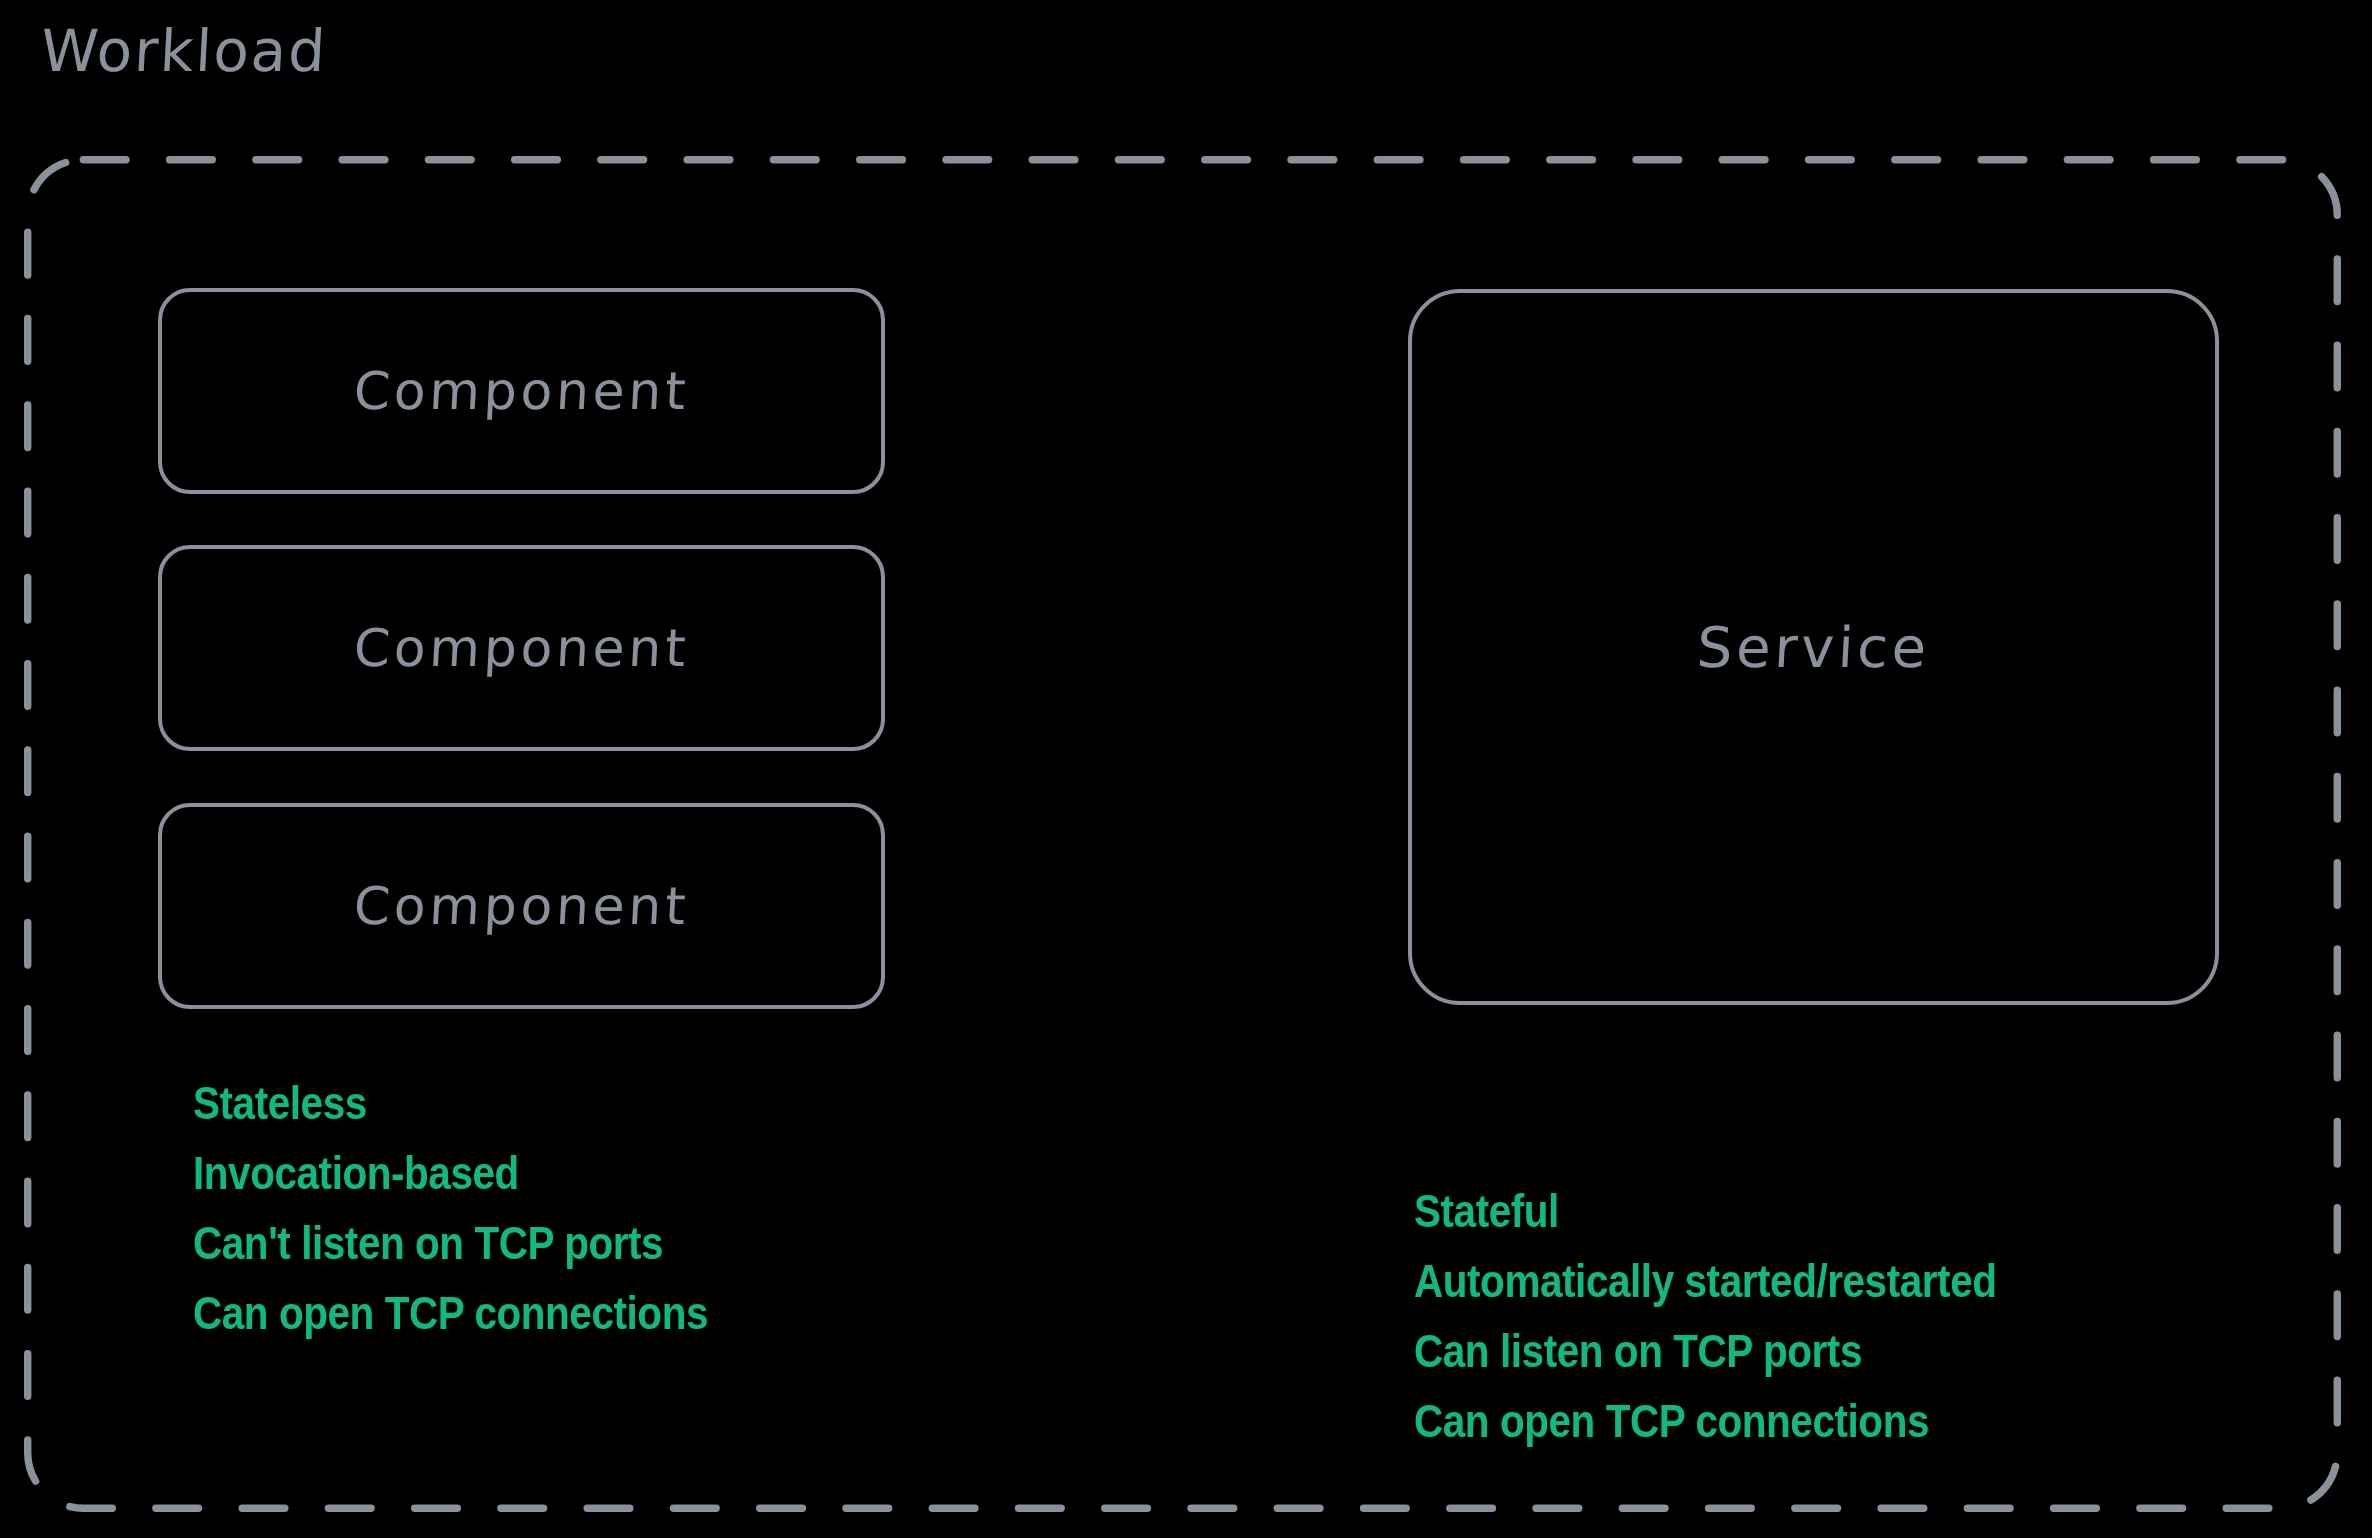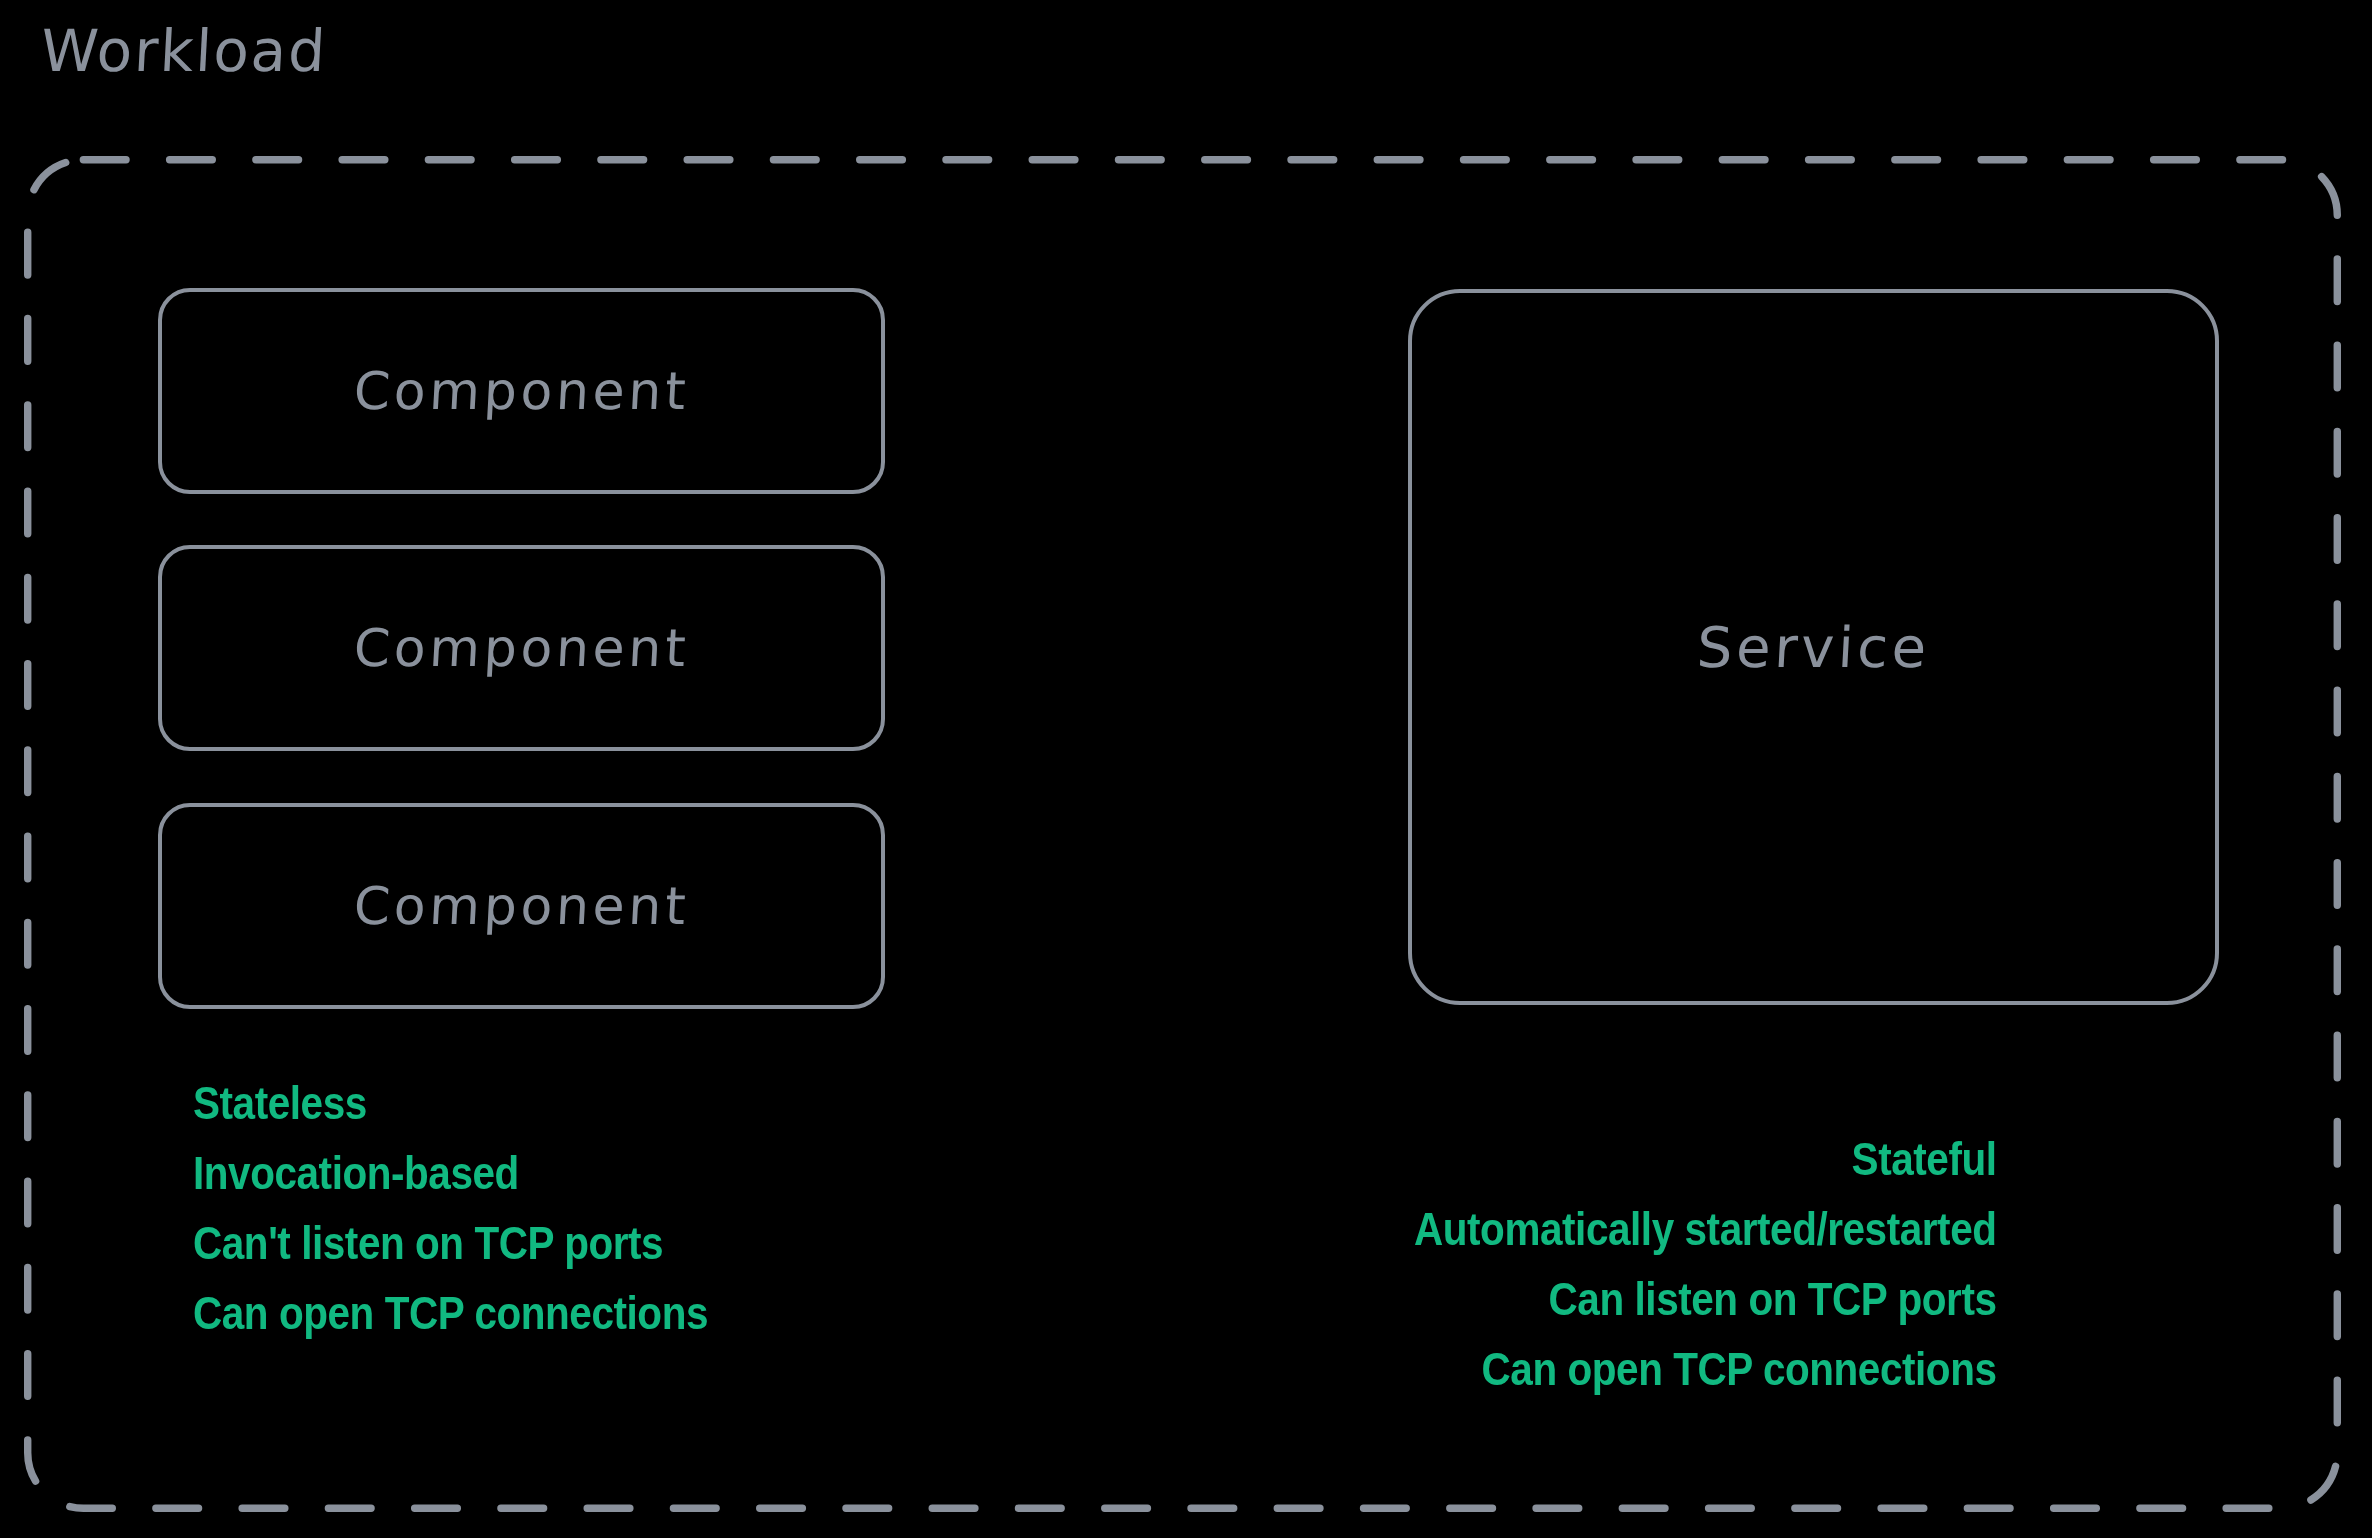--- a/index.html
+++ b/index.html
@@ -82,21 +82,21 @@
   .service-box .node-label {
     font-size: 56px;
   }
 
   
   .feature-list {
     position: absolute;
     font-family: "Liberation Sans", sans-serif;
   }
   .feature-list-left  { left: 193px;  top: 1068px; text-decoration: underline; }
-  .feature-list-right { left: 1414px; top: 1124px; text-align: right; }
+  .feature-list-right { left: 1414px; top: 1176px; }
 
   .feature-line {
     color: #11b981;
     font-size: 46px;
     font-weight: 700;
     line-height: 70px;
     white-space: nowrap;
     letter-spacing: -0.5px;
     transform: scaleX(0.88);
     transform-origin: left center;

